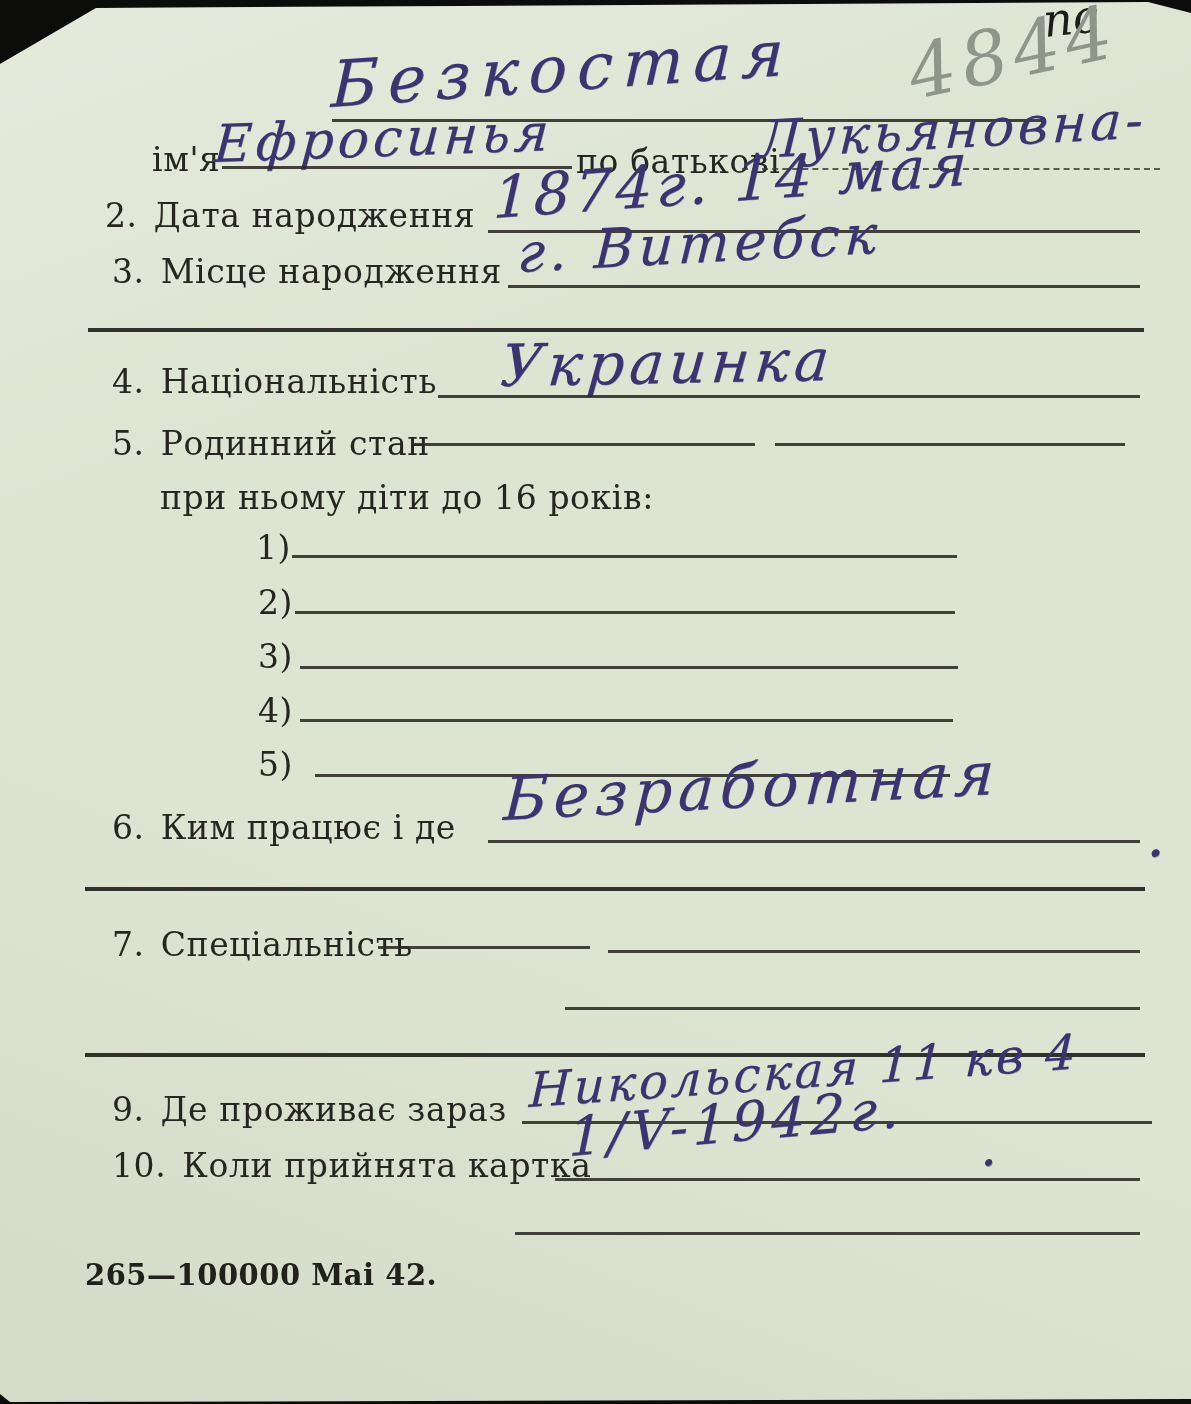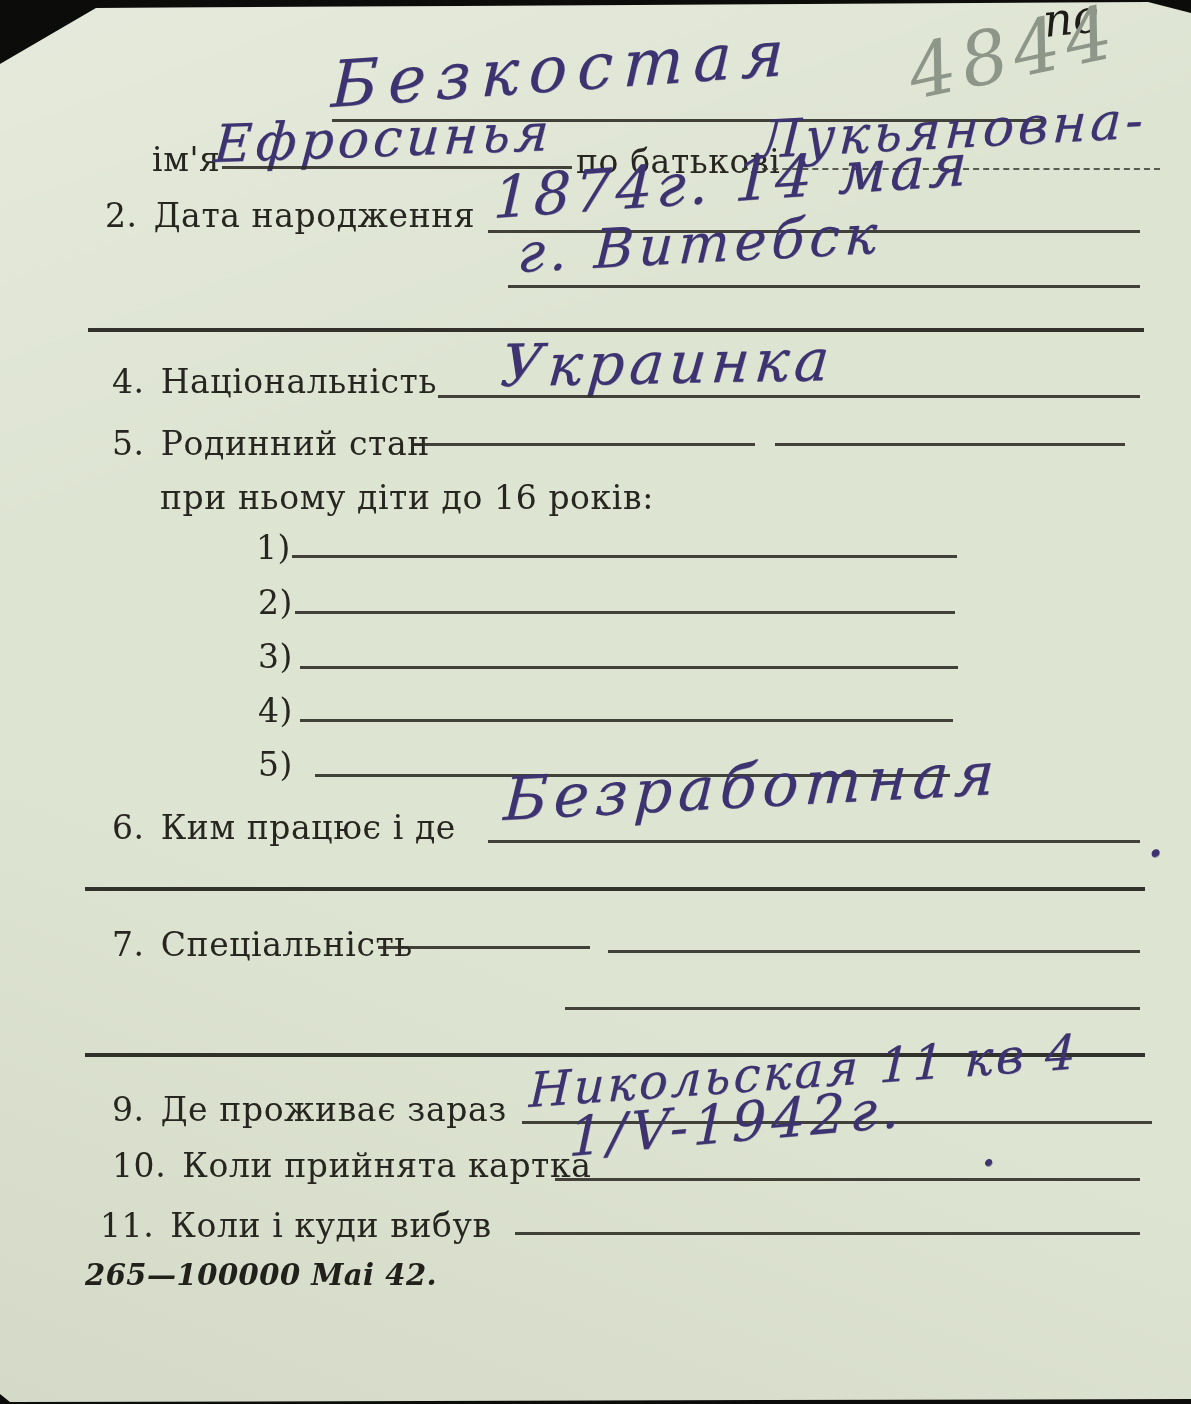--- a/index.html
+++ b/index.html
@@ -99,20 +99,23 @@
     </div>
     <div class="hw" style="left:756px; top:110px; font-size:52px; letter-spacing:4px; transform:rotate(-3deg) skewX(-6deg);">Лукьяновна-</div>
     <div class="fill thin" style="left:742px; top:168px; width:418px;"></div>
 
     <div class="lbl" style="left:105px; top:196px;">
       <span class="num">2.</span><span>Дата народження</span>
     </div>
     <div class="hw" style="left:492px; top:164px; font-size:58px; letter-spacing:4px; transform:rotate(-4deg) skewX(-6deg);">1874г.  14 мая</div>
     <div class="fill" style="left:488px; top:230px; width:652px;"></div>
 
+    <div class="lbl" style="left:112px; top:252px;">
+      <span class="num">3.</span><span>Місце народження</span>
+    </div>
     <div class="hw" style="left:516px; top:222px; font-size:54px; letter-spacing:5px; transform:rotate(-3deg) skewX(-6deg);">г. Витебск</div>
     <div class="fill" style="left:508px; top:285px; width:632px;"></div>
 
     <div class="sep" style="left:88px; top:328px; width:1056px;"></div>
 
     <div class="lbl" style="left:112px; top:362px;">
       <span class="num">4.</span><span>Національність</span>
     </div>
     <div class="hw" style="left:498px; top:332px; font-size:58px; letter-spacing:5px; transform:rotate(-1deg) skewX(-6deg);">Украинка</div>
     <div class="fill" style="left:438px; top:395px; width:702px;"></div>
@@ -167,21 +170,18 @@
     <div class="hw" style="left:528px; top:1062px; font-size:48px; letter-spacing:3px; transform:rotate(-4deg) skewX(-6deg);">Никольская 11 кв 4</div>
     <div class="fill" style="left:522px; top:1121px; width:630px;"></div>
 
     <div class="lbl" style="left:99px; top:1146px;margin-left:13px;">
       <span class="num">10.</span><span>Коли прийнята картка</span>
     </div>
     <div class="hw" style="left:568px; top:1106px; font-size:54px; letter-spacing:5px; transform:rotate(-5deg) skewX(-6deg);">1/V-1942г.</div>
     <div class="hw" style="left:980px; top:1115px; font-size:54px;">.</div>
     <div class="fill" style="left:555px; top:1178px; width:585px;"></div>
 
-    <div class="lbl" style="left:100px; top:1206px;">
-      <span class="num">11.</span><span>Коли і куди вибув</span>
-    </div>
     <div class="fill" style="left:515px; top:1232px; width:625px;"></div>
 
-    <div class="imprint" style="left:85px; top:1258px;font-style:italic;">265—100000 Mai 42.</div>
+    <div class="imprint" style="left:85px; top:1258px;">265—100000 Mai 42.</div>
 
   </div>
 </div>
 
 </body></html>

